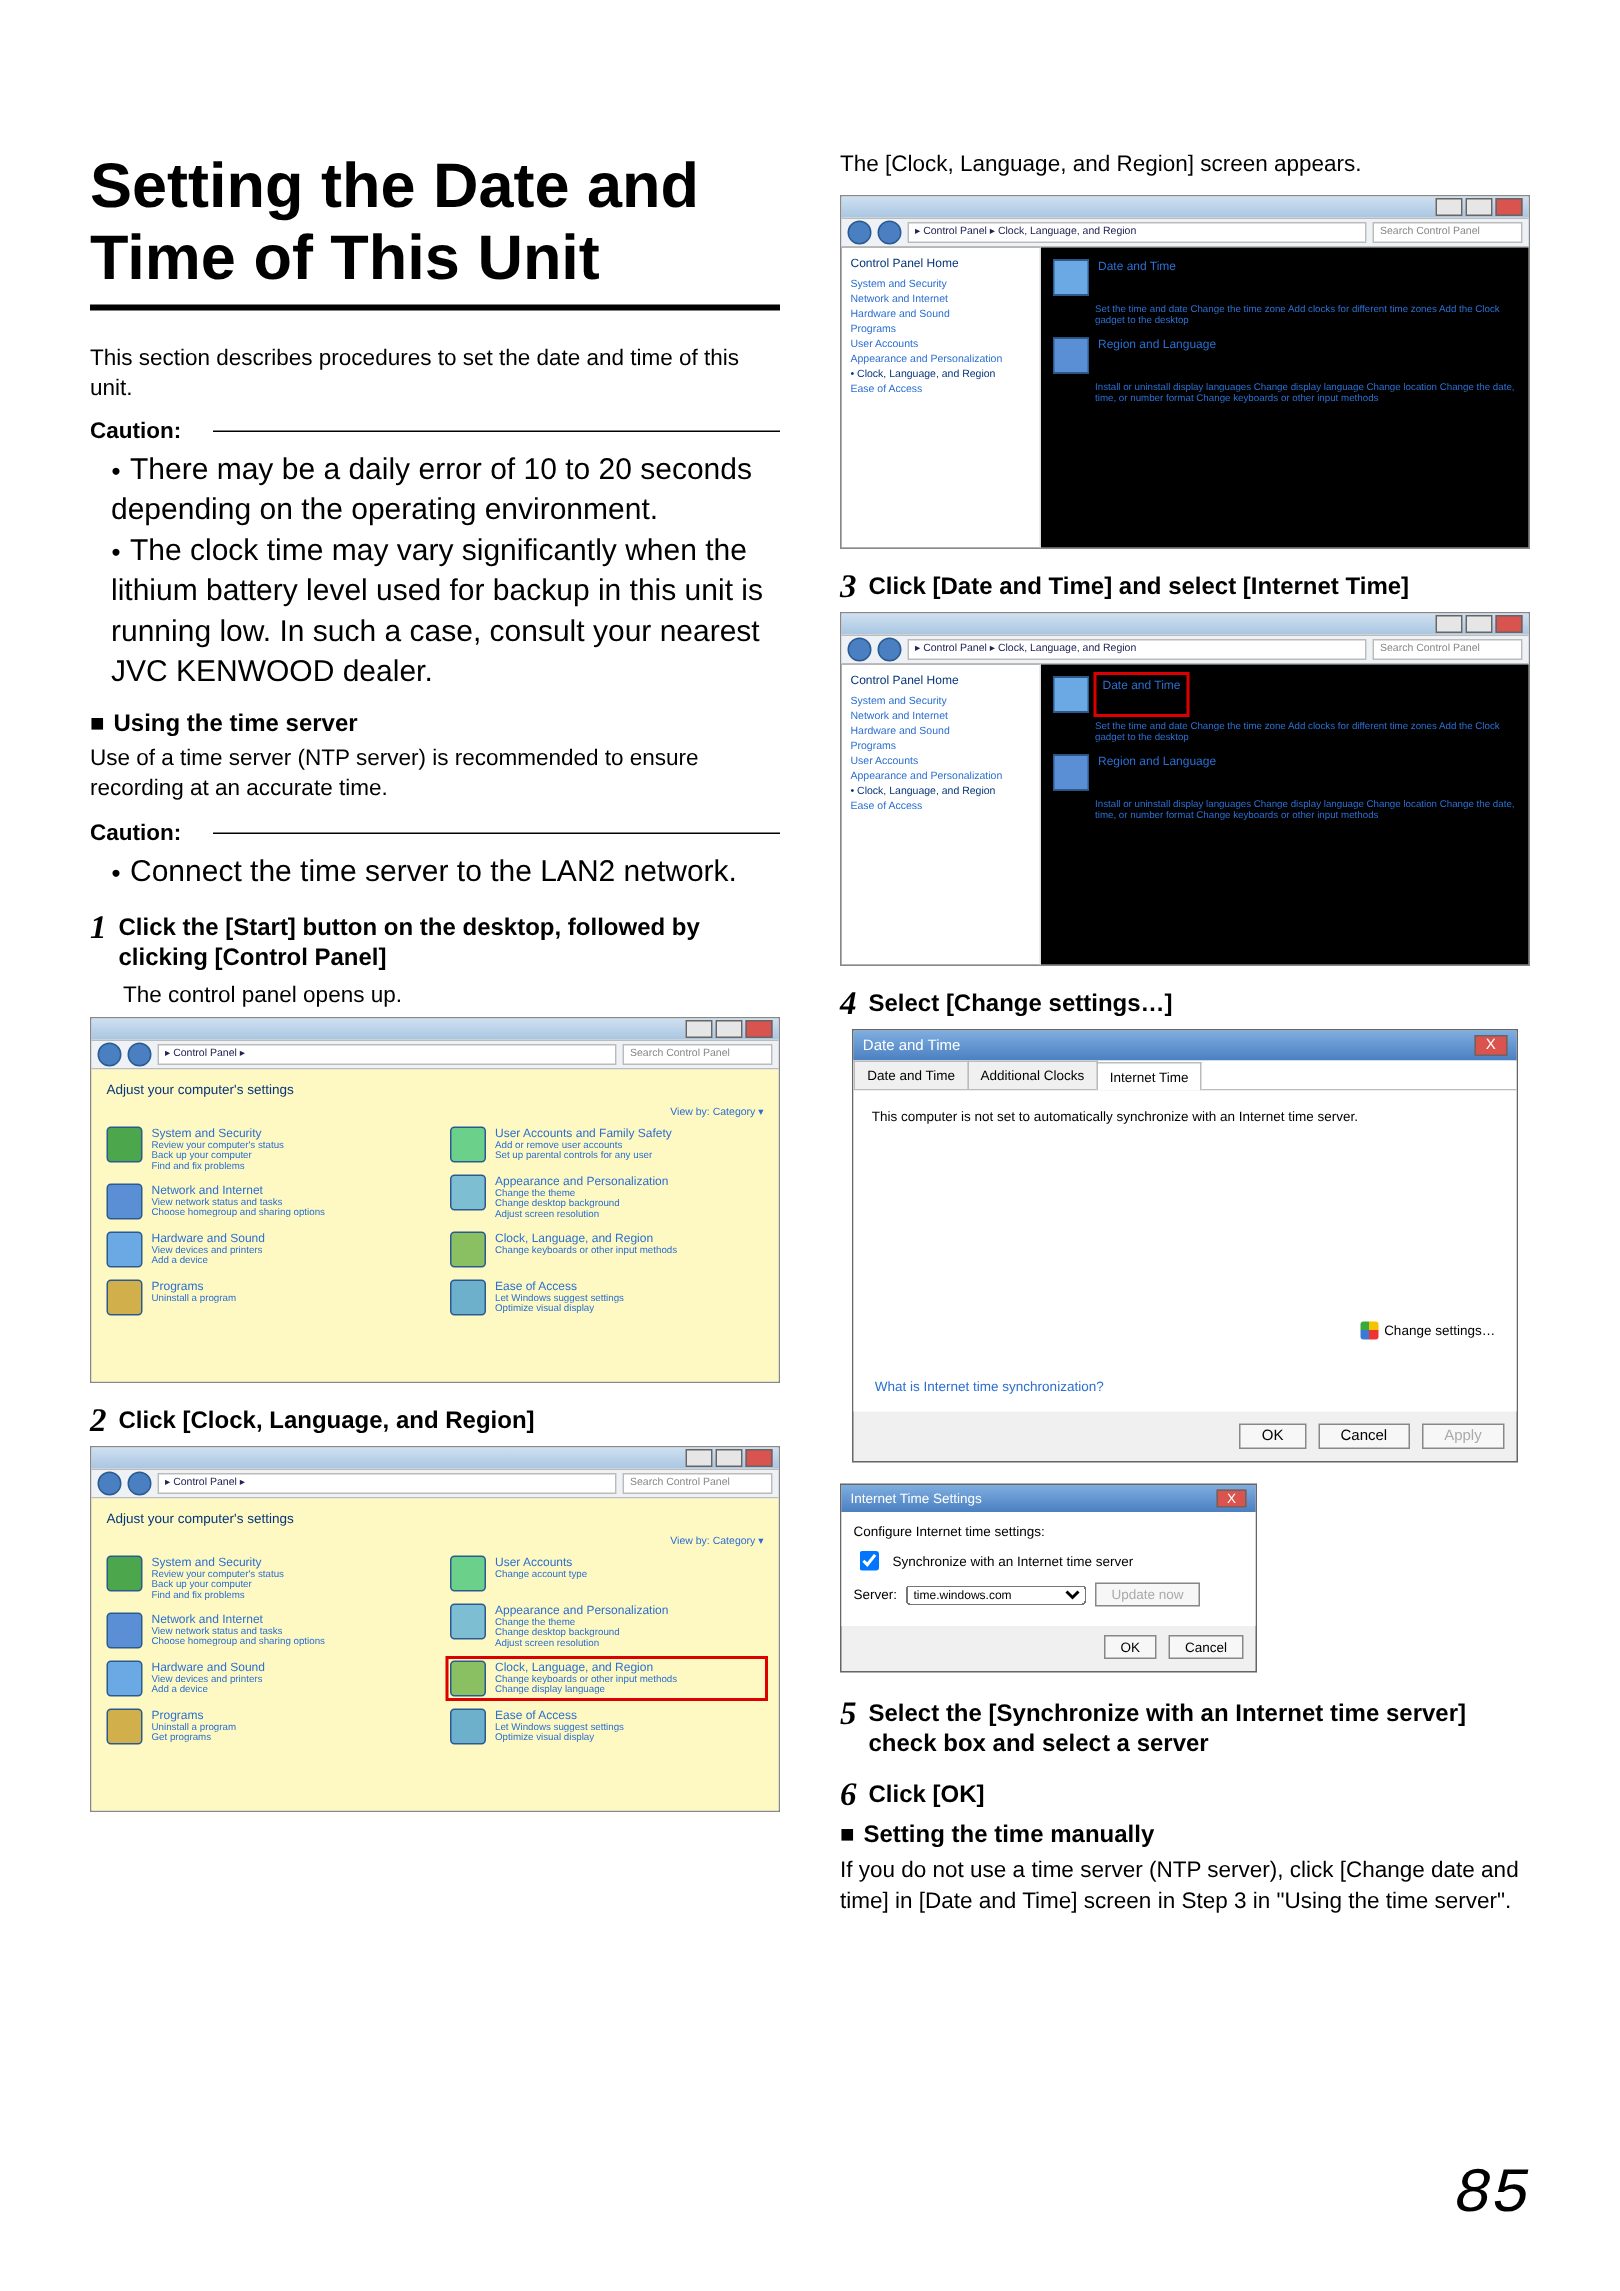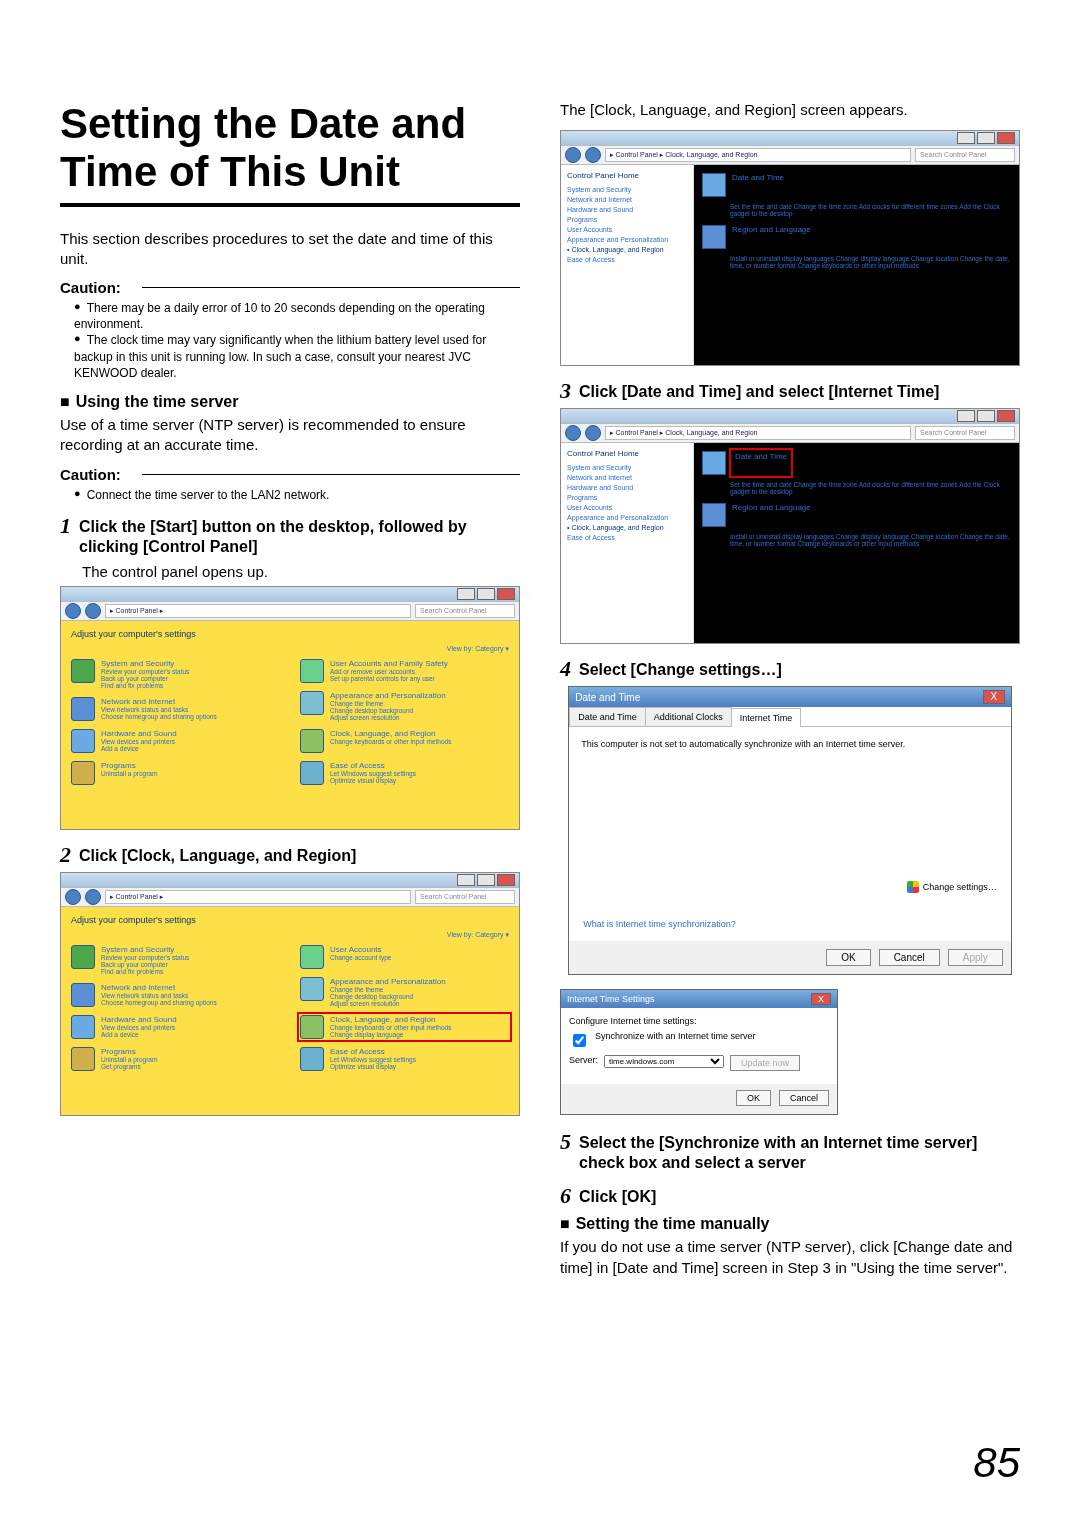--- a/index.html
+++ b/index.html
@@ -50,21 +50,21 @@
 .caution-line {
   flex: 1;
   border-top: 1px solid #000;
   margin-left: 6px;
   height: 0;
 }
 ul.bullets {
   list-style: none;
   margin: 0 0 12px 0;
   padding: 0 0 0 14px;
-  font-size: 12px;
+  font-size: 20px;
   line-height: 1.35;
 }
 ul.bullets li::before {
   content: "●";
   font-size: 11px;
   margin-right: 6px;
   position: relative;
   top: -2px;
 }
 .sub-h {
@@ -120,21 +120,21 @@
 }
 .addr .back, .addr .fwd {
   width:14px;height:14px;border-radius:50%;
   background:#4a7fc1;border:1px solid #2a5a90;
 }
 .addr .pathbox {
   flex:1;border:1px solid #bbb;background:#fff;height:12px;
   padding:0 4px;color:#225; font-size:7px; line-height:12px;
 }
 .addr .search { width:90px; border:1px solid #bbb;background:#fff;height:12px; font-size:7px; line-height:12px; padding:0 4px; color:#888;}
-.cp-body { background:#fde047; padding:8px 10px 20px 10px; min-height:180px; color:#06357a; }
+.cp-body { background:#fef9c3; padding:8px 10px 20px 10px; min-height:180px; color:#06357a; }
 .cp-title { color:#06357a; font-size:9px; margin-bottom:6px; }
 .cp-right { text-align:right; font-size:7px; color:#2b6fd0; margin-bottom:6px; }
 .cp-grid { display:flex; gap:20px; }
 .cp-col { flex:1; display:flex; flex-direction:column; gap:8px; }
 .cp-item { display:flex; gap:6px; }
 .cp-icon {
   width:22px;height:22px;border-radius:3px;
   background:#6aa9e4;border:1px solid #2a5a90;flex:none;
 }
 .cp-icon.shield { background:#4ca64c; }
@@ -211,32 +211,32 @@
   background:#f0f0f0;
   font-size:9px;
 }
 .dlg2 .titlebar {
   height:18px;
   background:linear-gradient(#7faee0,#4a7fc1);
   display:flex;align-items:center;justify-content:space-between;
   padding:0 6px;color:#fff;font-size:9px;
 }
 .dlg2 .body { background:#fff; padding:8px; }
-.dlg2 .row { display:flex;align-items:flex-start;gap:6px;margin:5px 0; }
+.dlg2 .row { display:flex;align-items:center;gap:6px;margin:5px 0; }
 .dlg2 select { font-size:8px; width:120px; }
 .dlg2 .btn {
   border:1px solid #888;background:#f7f7f7;font-size:9px;padding:2px 10px;
 }
 .dlg2 .btnrow { text-align:right; padding:6px 8px 8px; display:flex; justify-content:flex-end; gap:8px; }
 
 .page-number {
   position:absolute;
   bottom:40px; right:60px;
   font-style:italic;
-  font-family:Liberation Sans, sans-serif;
+  font-family:Liberation Mono, monospace;
   font-size:42px;
 }
 
 .nobreak { break-inside: avoid; }
 </style>
 </head>
 <body>
 
 <div class="page">
  <div class="columns">

